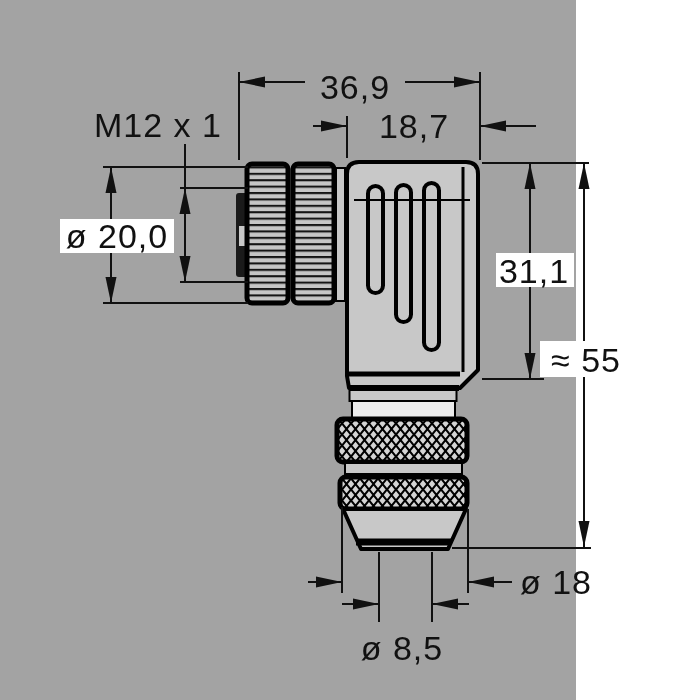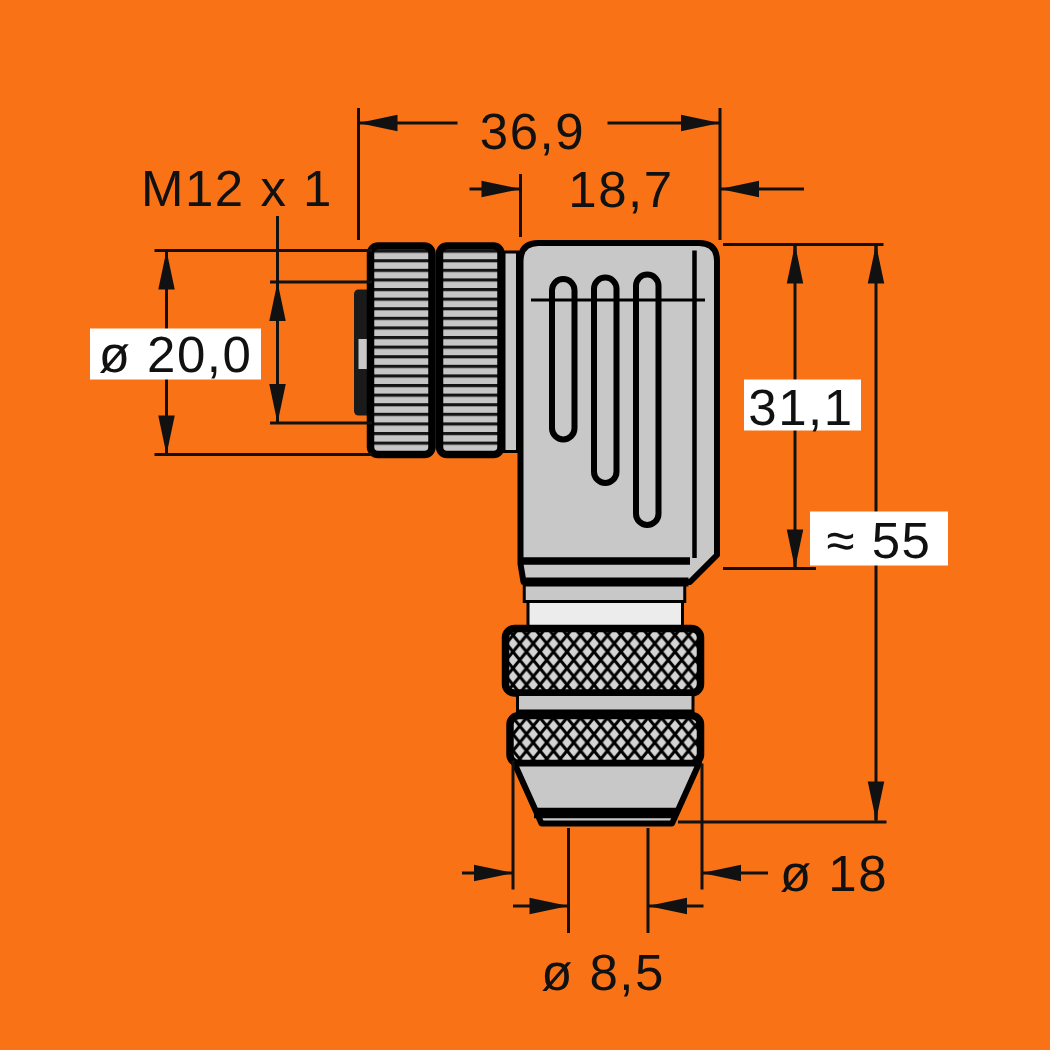--- a/index.html
+++ b/index.html
@@ -5,23 +5,23 @@
   html, body {
     margin: 0;
     padding: 0;
     background: #ffffff;
     width: 700px;
     height: 700px;
     overflow: hidden;
   }
   .stage {
     position: relative;
-    width: 700px;
+    width: 576px;
     height: 700px;
-    background: #f97316;
+    background: #a3a3a3;
   }
   svg text {
     font-family: "Liberation Sans", "DejaVu Sans", sans-serif;
     font-size: 34px;
     letter-spacing: 1px;
     fill: #111111;
     stroke: none;
   }
   .dimline  { stroke: #111111; stroke-width: 2; fill: none; }
   .outline4 { stroke: #000000; stroke-width: 4; }

